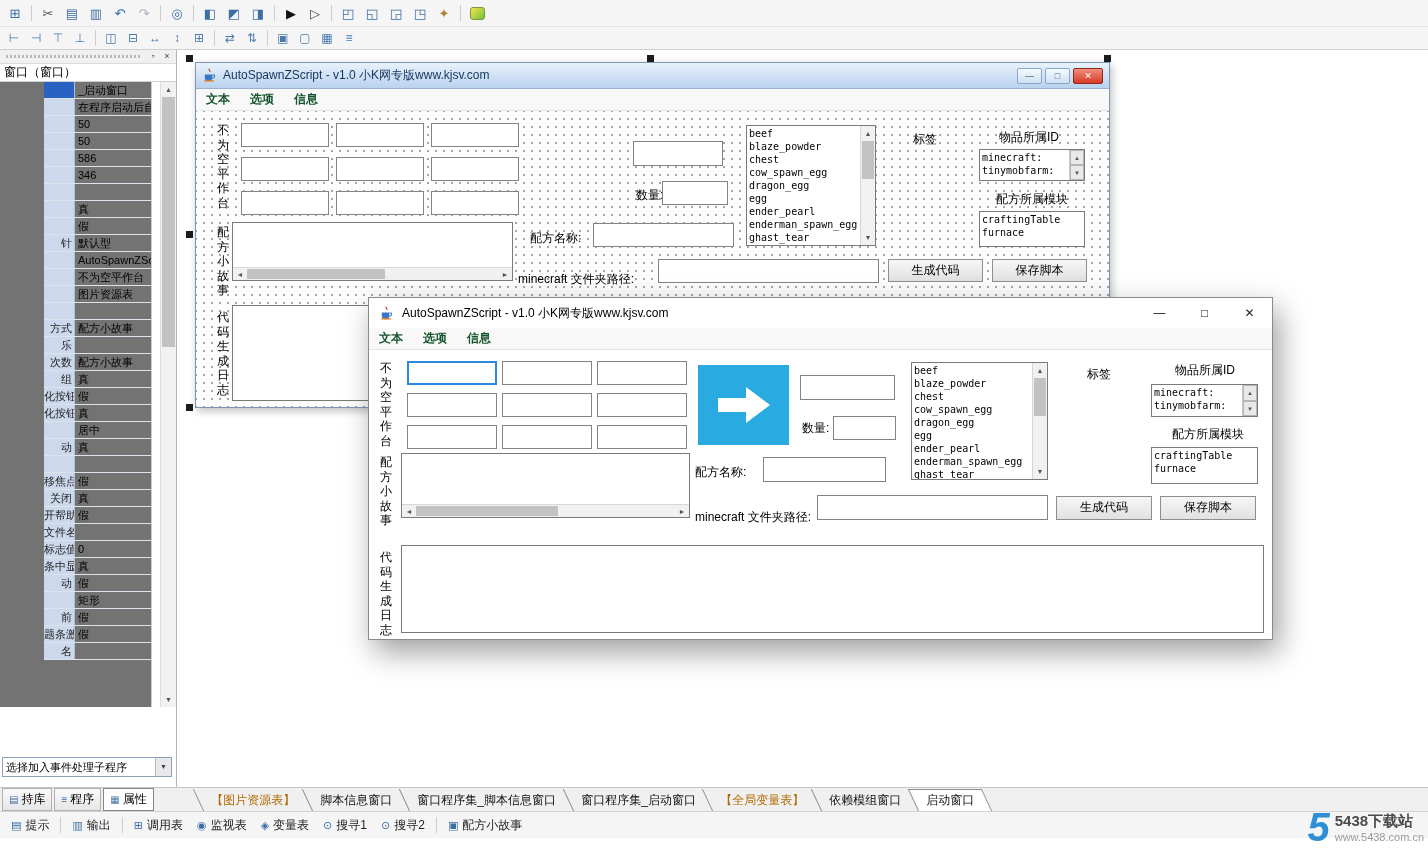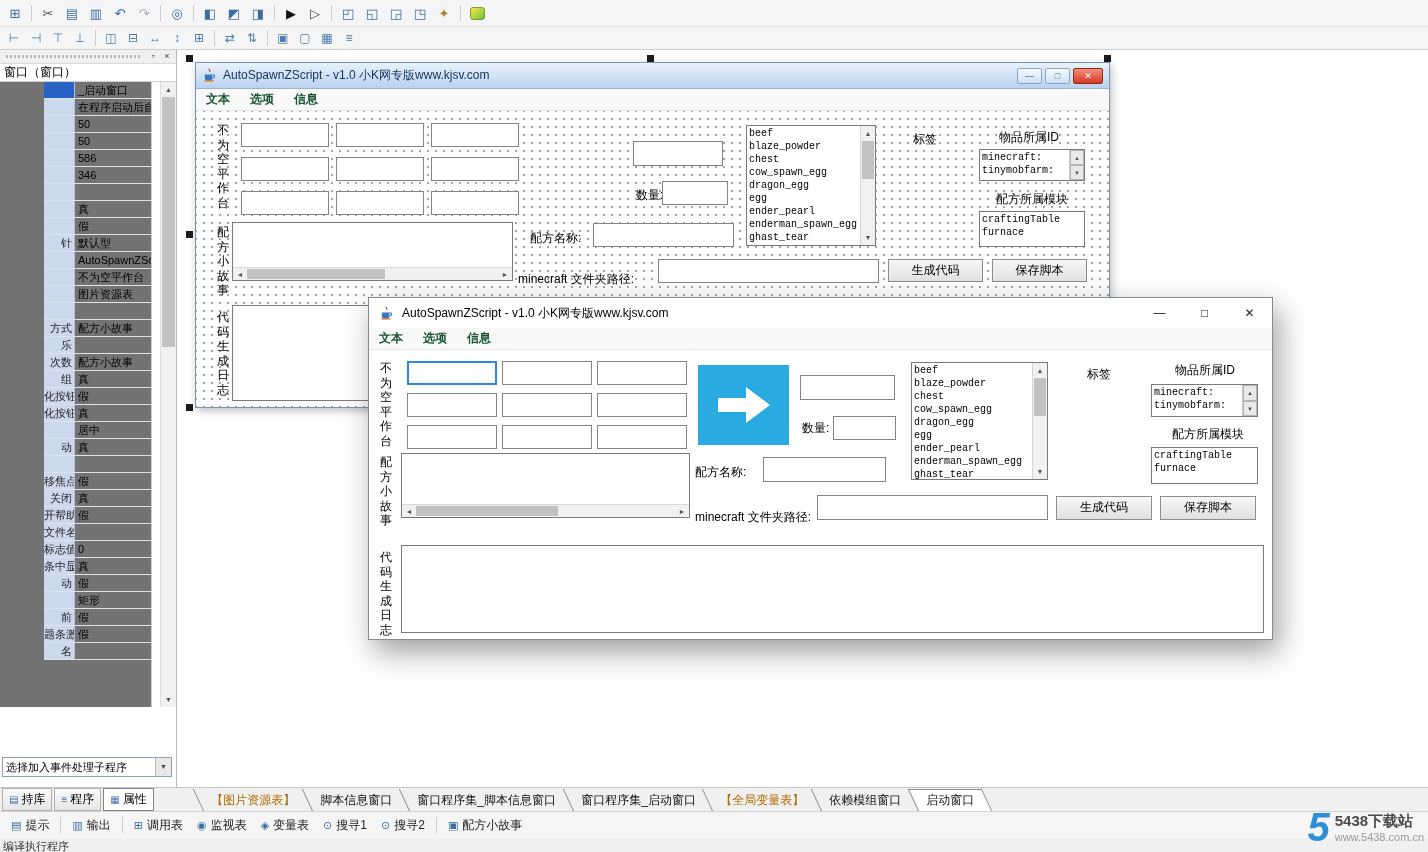--- a/index.html
+++ b/index.html
@@ -80,21 +80,21 @@
   .lbl{position:absolute;font-size:12px;color:#000;white-space:nowrap;}
   .vlabel{position:absolute;width:13px;font-size:12px;line-height:14.5px;word-break:break-all;color:#000;text-align:right;}
   .tb{border:1px solid #848484;background:#fff;font-size:12px;padding:0 3px;font-family:inherit;outline:none;display:block;}
   .tb.focused{border:2px solid #2a8ae0;}
   .craft-grid{position:absolute;display:grid;}
   .craft-grid.dz{grid-template-columns:repeat(3,88px);grid-auto-rows:24px;gap:10px 7px;}
   .craft-grid.rz{grid-template-columns:repeat(3,90px);grid-auto-rows:24px;gap:8px 5px;}
   .craft-grid .cell{width:100%;height:100%;}
   .listbox{position:absolute;border:1px solid #7a7a7a;background:#fff;display:flex;overflow:hidden;}
   .lb-items{flex:1;overflow:hidden;font-family:"DejaVu Sans Mono","Liberation Mono",monospace;font-size:10px;line-height:13px;padding:1px 2px;}
-  .lb-item{white-space:nowrap;height:13px;overflow:hidden;font-family:Liberation Mono, monospace;}
+  .lb-item{white-space:nowrap;height:13px;overflow:hidden;}
   .vscroll{width:15px;border-left:1px solid #d5d5d5;background:#f1f1f1;display:flex;flex-direction:column;flex:0 0 15px;}
   .sb-btn{height:15px;font-size:7px;color:#555;text-align:center;line-height:15px;background:#f1f1f1;}
   .sb-track{flex:1;position:relative;}
   .sb-thumb{position:absolute;left:1px;right:1px;top:0;background:#c2c2c2;}
   .spin{width:15px;border-left:1px solid #c8c8c8;display:flex;flex-direction:column;flex:0 0 15px;}
   .spin .sb-btn{flex:1;border:1px solid #b5b5b5;background:#e9e9e9;font-size:6px;line-height:14px;}
   .area{position:absolute;border:1px solid #7a7a7a;background:#fff;overflow:hidden;}
   .hscroll{position:absolute;left:0;right:0;bottom:0;height:13px;border-top:1px solid #d8d8d8;background:#f1f1f1;display:flex;}
   .hs-btn{width:14px;font-size:7px;color:#555;text-align:center;line-height:13px;}
   .hs-track{flex:1;position:relative;}
@@ -585,21 +585,20 @@
       <div class="bt-group">
         <span class="bt-ico">⊙</span>
         <span class="bt-label">搜寻2</span>
       </div>
       <div class="tsep"></div>
       <div class="bt-group">
         <span class="bt-ico">▣</span>
         <span class="bt-label">配方小故事</span>
       </div>
     </div>
-  <div id="status-bar">编译执行程序</div>
 
   <div id="brand">
     <span class="brand-num" style="color: rgb(46, 143, 214);">5</span>
     <span class="brand-col">
       <div class="brand-site">5438下载站</div>
       <div class="brand-url">www.5438.com.cn</div>
     </span>
   </div>
 
 </div>

